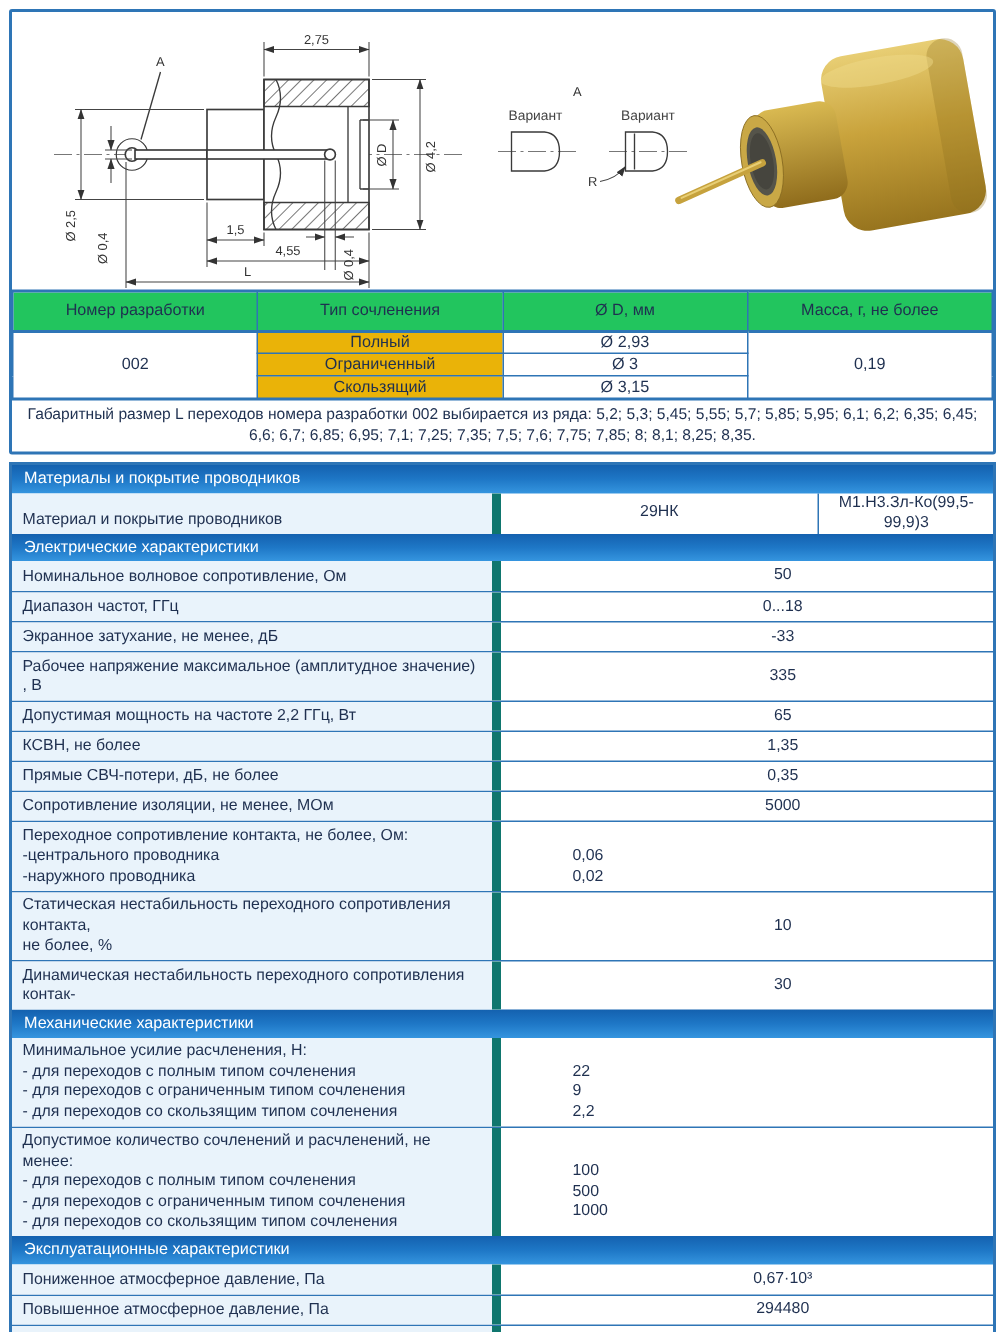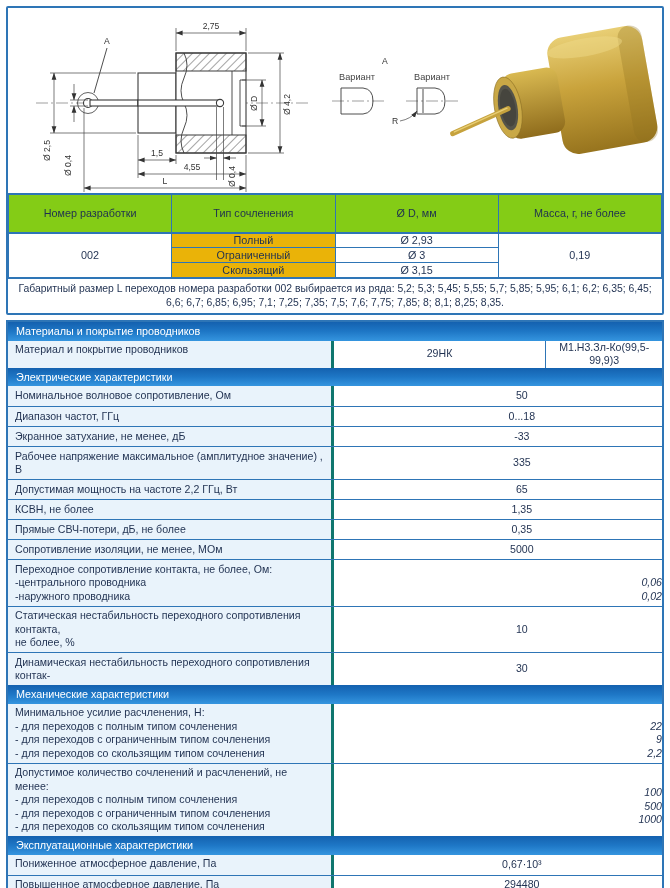--- a/index.html
+++ b/index.html
@@ -12,41 +12,41 @@
   .draw { height: 186px; border-bottom: 1.5px solid #2E75B6; position: relative; overflow: hidden; }
   svg { font-family: "Liberation Sans", sans-serif; display: block; }
   .part { fill: #fff; stroke: #3a3a3a; stroke-width: 1.1; }
   .thin { stroke: #3a3a3a; stroke-width: 0.9; fill: none; }
   .cl   { stroke: #777; stroke-width: 0.7; stroke-dasharray: 12 3 2 3; }
   .dim  { stroke: #444; stroke-width: 0.7; fill: none; }
   .dt   { font-size: 8.6px; fill: #333; }
   .vt   { font-size: 9.2px; fill: #444; }
 
   table.spec { width: 100%; border-collapse: collapse; table-layout: fixed; }
-  .spec th { height: 38px; background: #84cc16; font-weight: normal; font-size: 10.8px;
+  .spec th { height: 26px; background: #22c55e; font-weight: normal; font-size: 10.8px;
              border: 1px solid #2E75B6; border-bottom-width: 2px; }
   .spec td { height: 15px; text-align: center; font-size: 10.8px; border: 1px solid #2E75B6; }
   .spec td.blue { background: #eab308; }
 
   .note { border-top: 1.5px solid #2E75B6; text-align: center; font-size: 10.4px;
           line-height: 13.5px; padding: 3px 8px 4px; }
 
   
   .char { margin-top: 5px; border: 2px solid #2E75B6; background: #fff; }
   .sec { background: linear-gradient(180deg, #1461AF 0%, #1E77C6 50%, #3595DF 100%);
          color: #fff; font-weight: normal; font-size: 10.8px; padding: 3px 8px 3.5px; }
   .crow { display: flex; border-top: 1px solid #2E75B6; min-height: 20px; }
   .sec + .crow { border-top: none; }
-  .lab { width: 49.8%; background: #E9F3FB; border-right: 3px solid #0f766e;
-         padding: 2.5px 7px; display: flex; flex-direction: column; justify-content: flex-start;
+  .lab { width: 49.8%; background: #E9F3FB; border-right: 6px solid #0f766e;
+         padding: 2.5px 7px; display: flex; flex-direction: column; justify-content: flex-end;
          font-size: 10.6px; line-height: 13.5px; }
   .val { flex: 1; display: flex; align-items: center; justify-content: center;
          text-align: center; font-size: 10.6px; line-height: 13.5px; margin-left: 48px; }
   .val.stack { flex-direction: column; align-items: stretch; justify-content: center; }
-  .val.stack div { height: 13.5px; text-align: right; font-style: italic; }
+  .val.stack div { height: 13.5px; text-align: left; }
   .crow .half + .half { border-left: 1px solid #2E75B6; }
 </style>
 </head>
 <body>
 
 <div class="page">
 
   <div class="frame1">
     <div class="draw">
       <svg width="654" height="184" viewBox="0 0 654 184">

